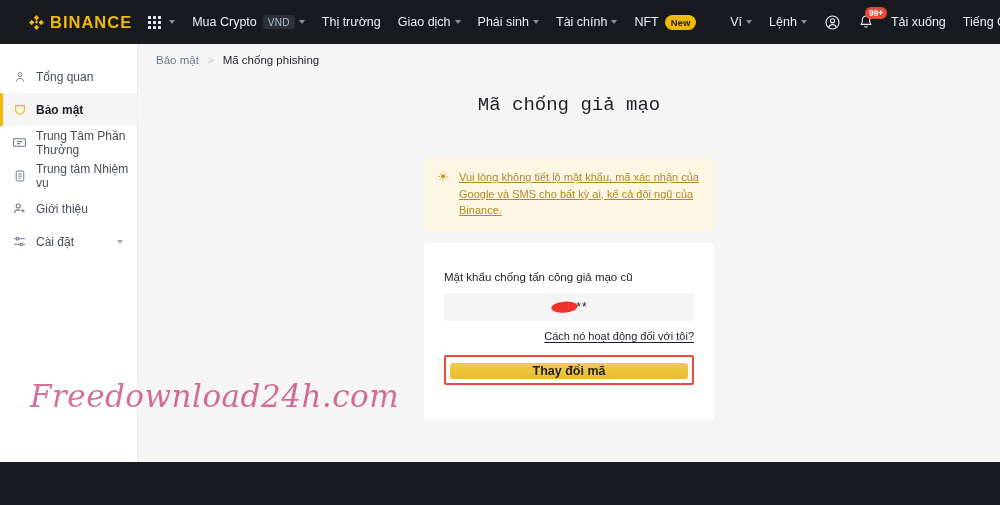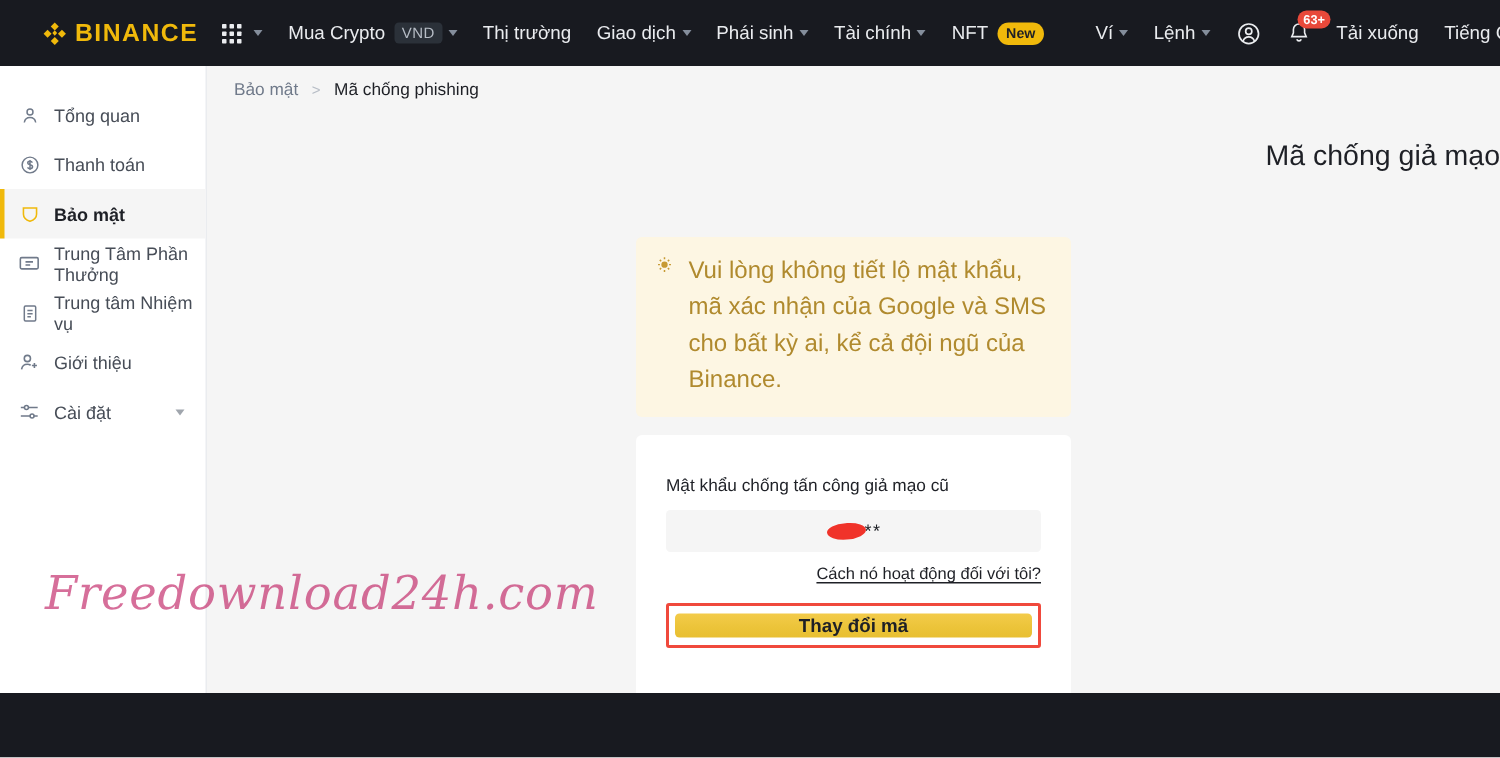--- a/index.html
+++ b/index.html
@@ -94,33 +94,33 @@
   }
   .breadcrumb {
     display: flex; align-items: center; gap: 9px;
     padding: 10px 0 0 18px; font-size: 11.5px; color: #707a8a;
   }
   .breadcrumb .bc-link { color: #707a8a; cursor: pointer; }
   .breadcrumb .bc-sep { color: #b7bdc6; font-size: 10px; }
   .breadcrumb .bc-current { color: #1e2026; }
 
   .page-title {
-    text-align: right; font-size: 19px; color: #1e2026;
-    margin-top: 28px; font-weight: 400;
+    text-align: center; font-size: 19px; color: #1e2026;
+    margin-top: 28px; font-weight: 400; font-family: Liberation Mono, monospace;
   }
 
   .notice {
     width: 290px; margin: 42px auto 0;
     background: #fdf6e3; border-radius: 4px;
     padding: 11px 12px 12px 12px;
     display: flex; gap: 9px; align-items: flex-start;
   }
   .notice-ico { flex: 0 0 14px; margin-top: 1px; }
   .notice-text {
-    color: #b08a2e; font-size: 16px; line-height: 1.52;
+    color: #b08a2e; font-size: 11px; line-height: 1.52; text-decoration: underline;
   }
 
   .card {
     width: 290px; margin: 12px auto 0;
     background: #ffffff; border-radius: 4px;
     padding: 28px 20px 34px 20px;
   }
   .field-label { font-size: 11.5px; color: #1e2026; margin-bottom: 10px; }
   .pwd-box {
     height: 28px; background: #f5f5f5; border-radius: 3px;
@@ -252,21 +252,21 @@
           <circle cx="12" cy="9.6" r="2.9"></circle>
           <path d="M6.6 19c1-2.7 3-4 5.4-4s4.4 1.3 5.4 4"></path>
         </svg>
       </div>
 
       <div class="icon-btn">
         <svg width="16" height="16" viewBox="0 0 24 24" fill="none" stroke="#eaecef" stroke-width="1.6">
           <path d="M12 3a5.6 5.6 0 0 0-5.6 5.6v3.3L4.8 15.6h14.4l-1.6-3.7V8.6A5.6 5.6 0 0 0 12 3z"></path>
           <path d="M9.8 18.2a2.3 2.3 0 0 0 4.4 0"></path>
         </svg>
-        <span class="badge-99">63+</span>
+        <span class="badge-99">99+</span>
       </div>
 
       <div class="nav-item" style="">
         <span>Tải xuống</span>
       </div>
 
       <div class="nav-item">
         <span>Tiếng Cách</span>
       </div>
 
@@ -278,29 +278,20 @@
     <div class="side-item">
       <span class="s-ico">
         <svg width="14" height="14" viewBox="0 0 24 24" fill="none" stroke="#707a8a" stroke-width="1.7">
           <circle cx="12" cy="8" r="3.4"></circle>
             <path d="M5.5 20c.6-3.6 3.3-5.6 6.5-5.6s5.9 2 6.5 5.6"></path>
         </svg>
       </span>
       <span>Tổng quan</span>
     </div>
 
-    <div class="side-item">
-      <span class="s-ico">
-        <svg width="14" height="14" viewBox="0 0 24 24" fill="none" stroke="#707a8a" stroke-width="1.7">
-          <circle cx="12" cy="12" r="9"></circle>
-            <path d="M12 6.4v11.2M14.7 9.2c-.5-1-1.5-1.5-2.7-1.5-1.5 0-2.6.8-2.6 2s1 1.7 2.6 2.1c1.8.4 2.9 1 2.9 2.3 0 1.3-1.2 2.1-2.9 2.1-1.3 0-2.3-.5-2.8-1.5"></path>
-        </svg>
-      </span>
-      <span>Thanh toán</span>
-    </div>
 
     <div class="side-item active">
       <span class="s-ico">
         <svg width="14" height="14" viewBox="0 0 24 24" fill="none" stroke="#f0b90b" stroke-width="1.8">
           <path d="M4.5 4.5h15v7.2c0 4-3.3 6.6-7.5 8.1-4.2-1.5-7.5-4.1-7.5-8.1V4.5z"></path>
         </svg>
       </span>
       <span>Bảo mật</span>
     </div>
 

